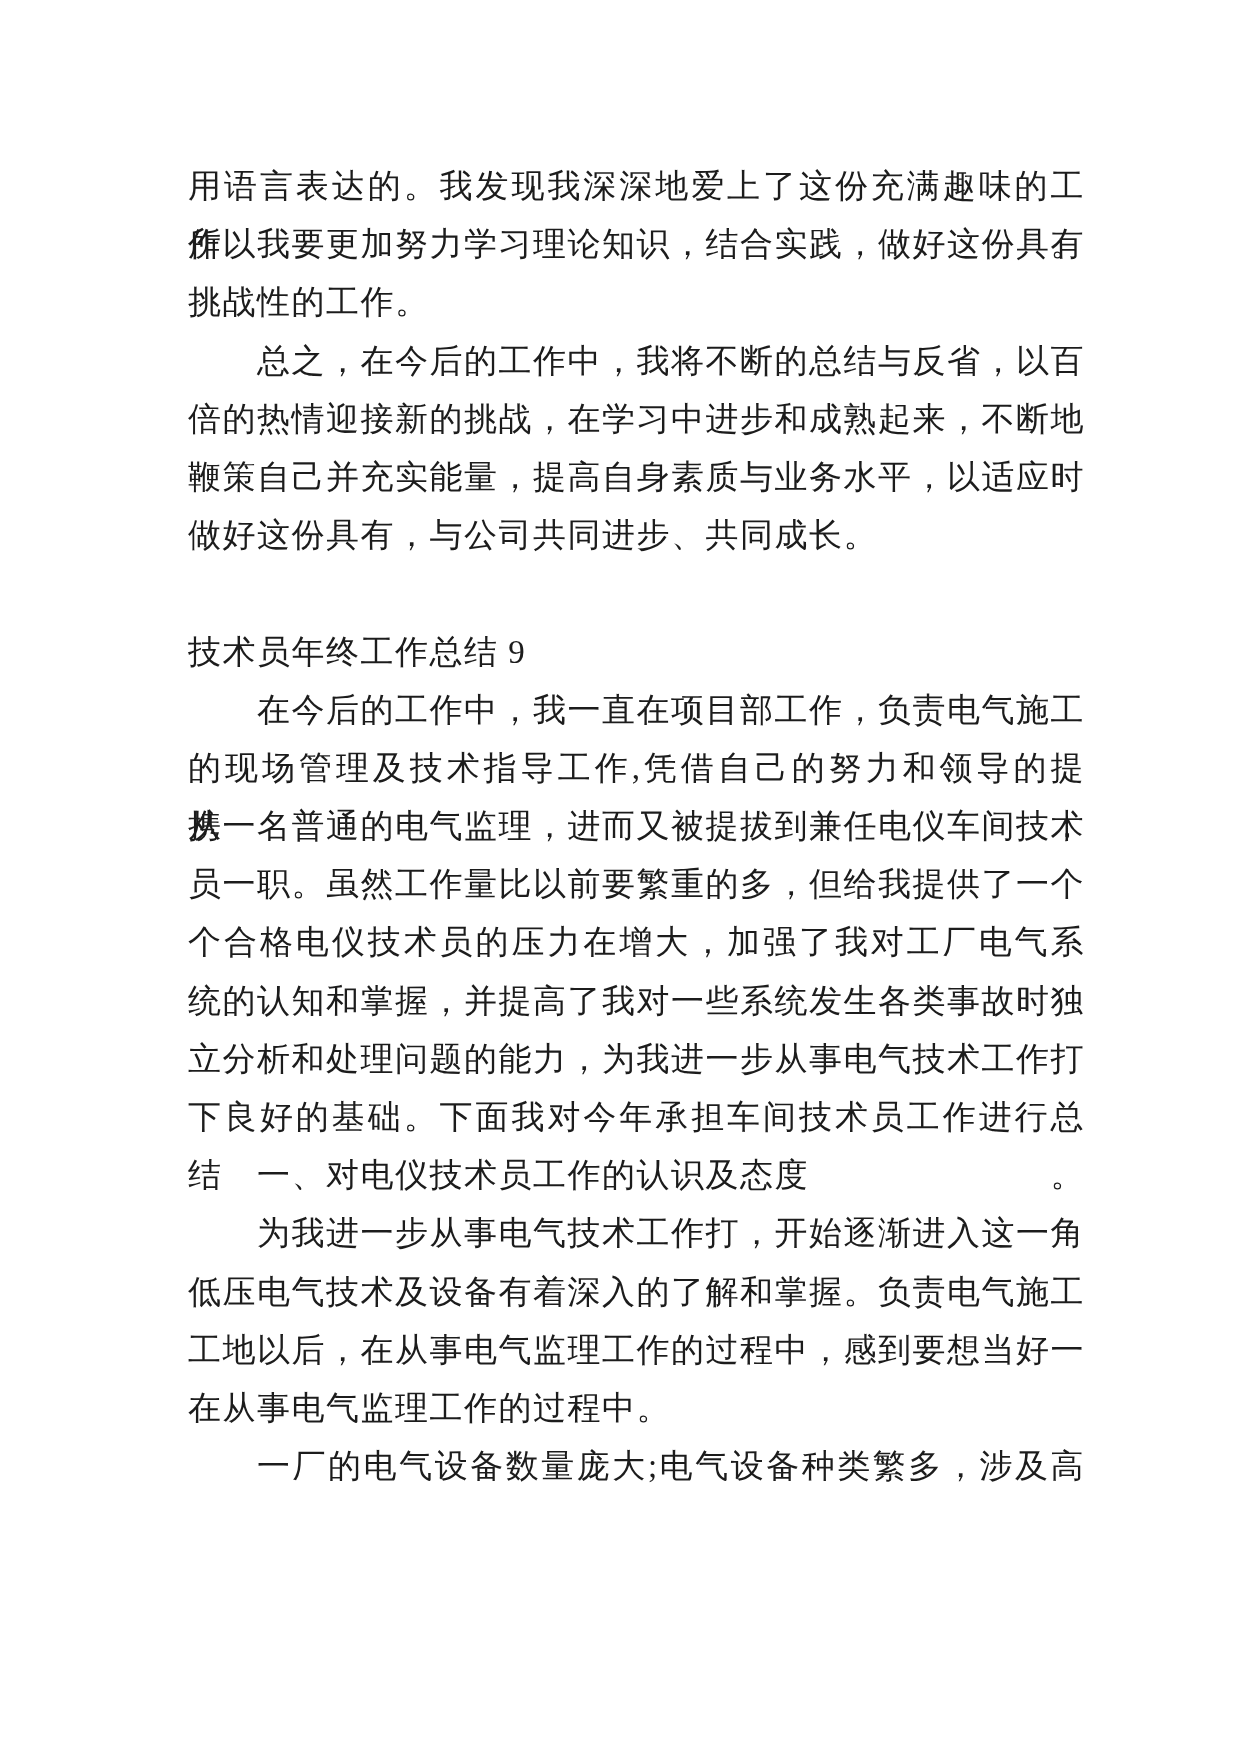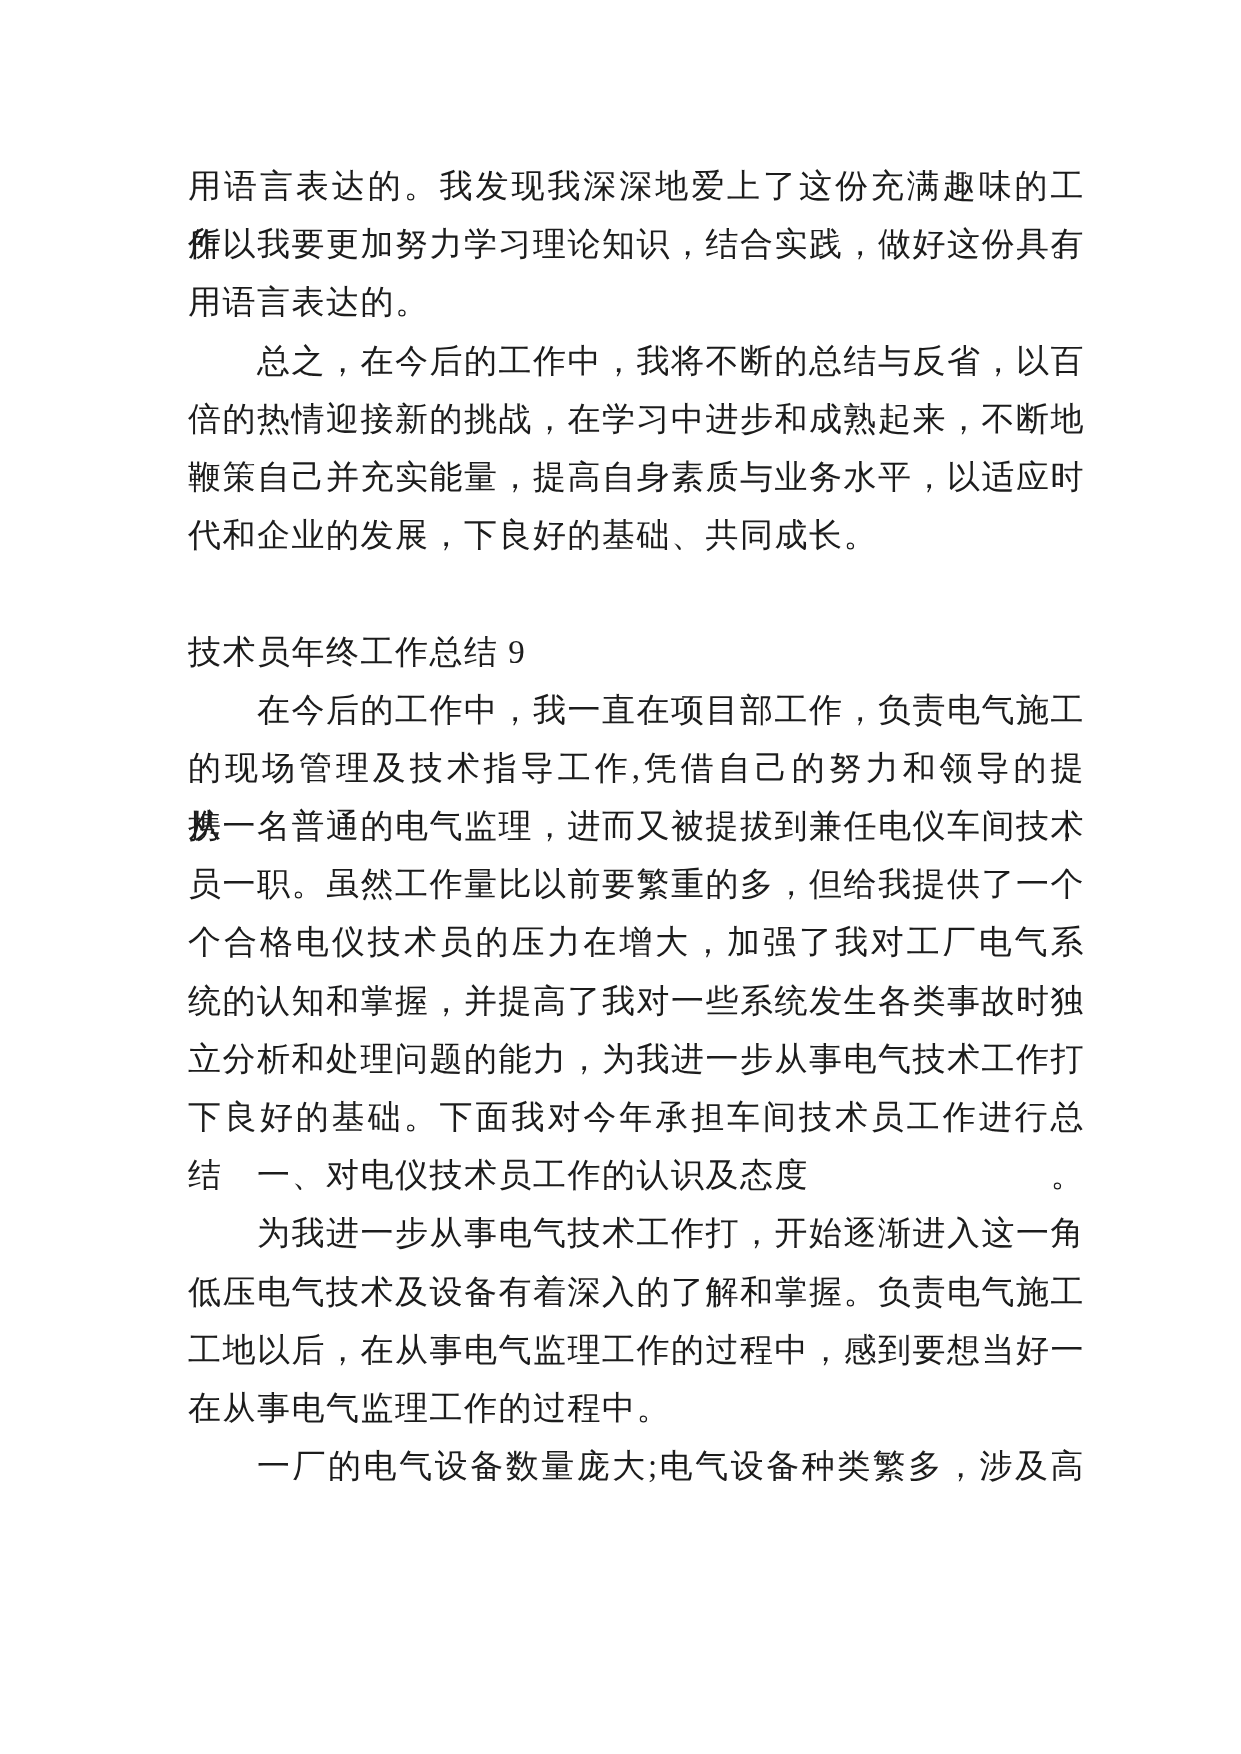--- a/index.html
+++ b/index.html
@@ -42,25 +42,25 @@
     height: 58.2px;
   }
 </style>
 </head>
 <body>
 
 <div class="page">
   <div class="content">
     <div class="line justify">用语言表达的。我发现我深深地爱上了这份充满趣味的工作。</div>
     <div class="line justify">所以我要更加努力学习理论知识，结合实践，做好这份具有</div>
-    <div class="line">用语言表达的。</div>
+    <div class="line">挑战性的工作。</div>
     <div class="line justify indent">总之，在今后的工作中，我将不断的总结与反省，以百</div>
     <div class="line justify">倍的热情迎接新的挑战，在学习中进步和成熟起来，不断地</div>
     <div class="line justify">鞭策自己并充实能量，提高自身素质与业务水平，以适应时</div>
-    <div class="line">代和企业的发展，下良好的基础、共同成长。</div>
+    <div class="line">做好这份具有，与公司共同进步、共同成长。</div>
     <div class="line spacer"></div>
     <div class="line">技术员年终工作总结 9</div>
     <div class="line justify indent">在今后的工作中，我一直在项目部工作，负责电气施工</div>
     <div class="line justify">的现场管理及技术指导工作,凭借自己的努力和领导的提携，</div>
     <div class="line justify">从一名普通的电气监理，进而又被提拔到兼任电仪车间技术</div>
     <div class="line justify">员一职。虽然工作量比以前要繁重的多，但给我提供了一个</div>
     <div class="line justify">个合格电仪技术员的压力在增大，加强了我对工厂电气系</div>
     <div class="line justify">统的认知和掌握，并提高了我对一些系统发生各类事故时独</div>
     <div class="line justify">立分析和处理问题的能力，为我进一步从事电气技术工作打</div>
     <div class="line justify">下良好的基础。下面我对今年承担车间技术员工作进行总结。</div>

